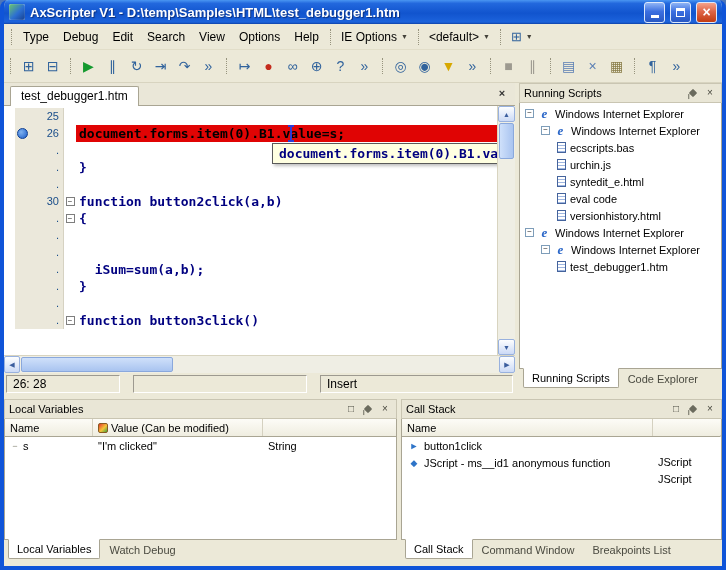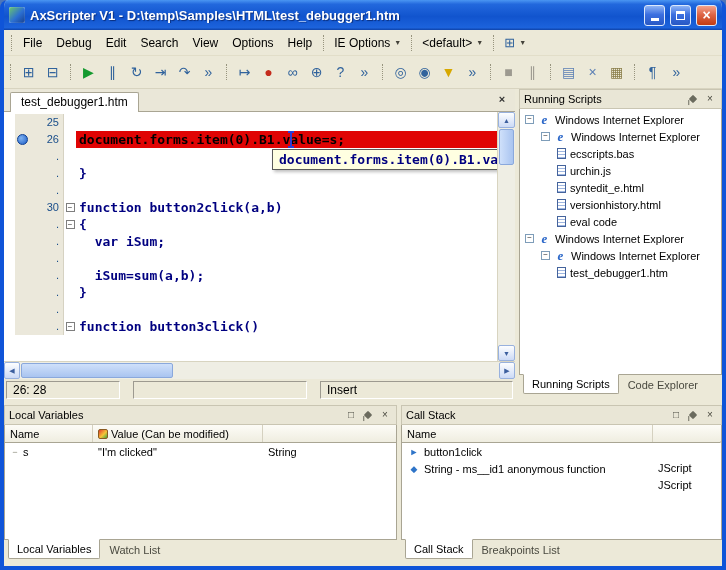--- a/index.html
+++ b/index.html
@@ -1,19 +1,19 @@
 <!DOCTYPE html>
 <html><head>
 <meta charset="utf-8">
 <style>
   html,body{margin:0;padding:0;}
   body{width:726px;height:570px;position:relative;font-family:"Liberation Sans",sans-serif;background:#4E76B8;overflow:hidden;}
   .window{width:726px;height:570px;box-sizing:border-box;border:4px solid #0F54D8;border-top:none;border-radius:8px 8px 0 0;display:flex;flex-direction:column;background:#ECE9D8;overflow:hidden;}
   
-  .titlebar{height:30px;flex:none;background:linear-gradient(180deg,#4A96F2 0%,#2268DD 14%,#1154CE 55%,#1C63DC 92%,#0E42A8 100%);display:flex;align-items:center;padding:0 5px;gap:5px;}
+  .titlebar{height:24px;flex:none;background:linear-gradient(180deg,#4A96F2 0%,#2268DD 14%,#1154CE 55%,#1C63DC 92%,#0E42A8 100%);display:flex;align-items:center;padding:0 5px;gap:5px;}
   .app-icon{width:16px;height:16px;flex:none;border-radius:2px;background:linear-gradient(135deg,#6CC76B,#2C6FD2 55%,#16408F);box-shadow:inset 0 0 1px #fff;}
   .title-text{flex:1;color:#fff;font-weight:bold;font-size:13px;text-shadow:1px 1px 1px #0A2E7C;white-space:nowrap;overflow:hidden;}
   .tb-ctl{width:21px;height:21px;flex:none;border:1px solid #DCE9FC;border-radius:3px;display:flex;align-items:center;justify-content:center;box-sizing:border-box;}
   .ctl-min,.ctl-max{background:linear-gradient(180deg,#8FB4F5,#3B6FE0 45%,#2858C4);}
   .ctl-close{background:linear-gradient(180deg,#F5A38B,#DE6547 45%,#C33C12);color:#fff;font-size:14px;font-weight:bold;line-height:1;}
   .min-glyph{width:8px;height:3px;background:#fff;margin-top:9px;}
   .max-glyph{width:9px;height:9px;border:1px solid #fff;border-top:3px solid #fff;box-sizing:border-box;}
   
   .menubar{height:25px;flex:none;display:flex;align-items:center;background:#ECE9D8;border-bottom:1px solid #E2DEC9;padding:0 3px;font-size:12px;}
   .menu-item{padding:3px 7px;cursor:default;}
@@ -106,21 +106,21 @@
     <span class="tb-ctl ctl-max">
         <span class="max-glyph"></span>
       </span>
     <span class="tb-ctl ctl-close">
         <span>×</span>
       </span>
   </div>
 
   <div class="menubar" id="menubar">
       <span class="grip"></span>
-      <span class="menu-item">File</span>
+      <span class="menu-item">Type</span>
       <span class="menu-item">Debug</span>
       <span class="menu-item">Edit</span>
       <span class="menu-item">Search</span>
       <span class="menu-item">View</span>
       <span class="menu-item">Options</span>
       <span class="menu-item">Help</span>
       <span class="grip"></span>
       <span class="combo">
         <span>IE Options</span>
         <span class="dd">▼</span>
@@ -242,21 +242,20 @@
                 <span class="ln-num">.</span>
                 <span class="ln-fold">
                   <span class="fold-box">−</span>
                 </span>
                 <span class="code-text">{</span>
               </div>
               <div class="code-row">
                 <span class="ln-marker"></span>
                 <span class="ln-num">.</span>
                 <span class="ln-fold"></span>
-                <span class="code-text">  var iSum;</span>
               </div>
               <div class="code-row">
                 <span class="ln-marker"></span>
                 <span class="ln-num">.</span>
                 <span class="ln-fold"></span>
                 <span class="code-text"></span>
               </div>
               <div class="code-row">
                 <span class="ln-marker"></span>
                 <span class="ln-num">.</span>
@@ -332,25 +331,25 @@
             <div class="tree-row" style="padding-left: 37px;">
               <span class="doc-icon"></span>
               <span>urchin.js</span>
             </div>
             <div class="tree-row" style="padding-left: 37px;">
               <span class="doc-icon"></span>
               <span>syntedit_e.html</span>
             </div>
             <div class="tree-row" style="padding-left: 37px;">
               <span class="doc-icon"></span>
+              <span>eval code</span>
+            </div>
+            <div class="tree-row" style="padding-left: 37px;">
+              <span class="doc-icon"></span>
               <span>versionhistory.html</span>
-            </div>
-            <div class="tree-row" style="padding-left: 37px;">
-              <span class="doc-icon"></span>
-              <span>eval code</span>
             </div>
             <div class="tree-row" style="padding-left: 5px;">
               <span class="expander">−</span>
               <span class="ie-icon">e</span>
               <span>Windows Internet Explorer</span>
             </div>
             <div class="tree-row" style="padding-left: 21px;">
               <span class="expander">−</span>
               <span class="ie-icon">e</span>
               <span>Windows Internet Explorer</span>
@@ -393,21 +392,21 @@
               <span class="gr-cell w-name">
                 <span class="lv-dash">−</span>
                 <span>s</span>
               </span>
               <span class="gr-cell w-value">"I'm clicked"</span>
               <span class="gr-cell w-type">String</span>
             </div>
           </div>
         <div class="dock-tabs" id="lv-tabs">
             <span class="dtab active">Local Variables</span>
-            <span class="dtab">Watch List</span>
+            <span class="dtab">Watch Debug</span>
           </div>
       </div>
 
       <div class="vsplit"></div>
 
       <div class="panel panel-cs">
         <div class="dock-header">
           <span class="dock-title">Call Stack</span>
           <span class="hdr-btn">□</span>
           <span class="hdr-btn">
@@ -423,26 +422,27 @@
             <div class="grid-row">
               <span class="gr-cell w-csname">
                 <span class="cs-icon" style="color: rgb(46, 116, 200);">►</span>
                 <span>button1click</span>
               </span>
               <span class="gr-cell w-cslang">JScript</span>
             </div>
             <div class="grid-row">
               <span class="gr-cell w-csname">
                 <span class="cs-icon" style="color: rgb(46, 116, 200);">◆</span>
-                <span>String - ms__id1 anonymous function</span>
+                <span>JScript - ms__id1 anonymous function</span>
               </span>
               <span class="gr-cell w-cslang">JScript</span>
             </div>
           </div>
         <div class="dock-tabs" id="cs-tabs">
             <span class="dtab active">Call Stack</span>
+            <span class="dtab">Command Window</span>
             <span class="dtab">Breakpoints List</span>
           </div>
       </div>
 
     </div>
   </div>
 </div>
 
 </body></html>

